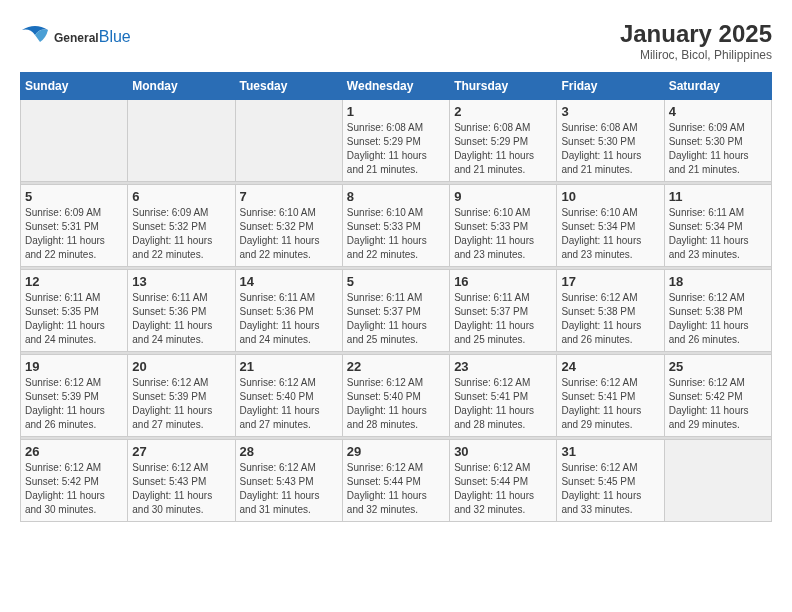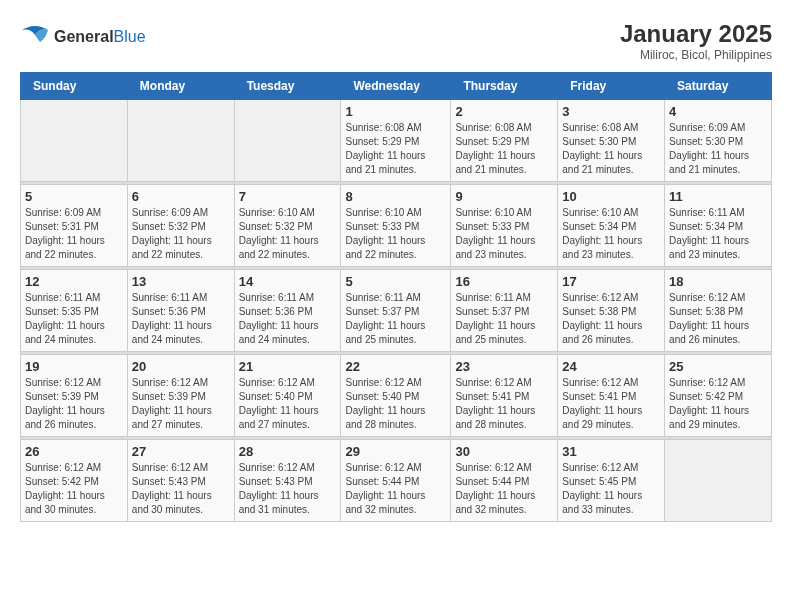--- a/index.html
+++ b/index.html
@@ -36,21 +36,21 @@
     table {
       width: 100%;
       border-collapse: collapse;
       font-size: 11px;
     }
     thead tr {
       background-color: #2a6db5;
       color: #fff;
     }
     thead th {
-      padding: 6px 12px;
+      padding: 6px 4px;
       text-align: left;
       font-size: 12px;
       font-weight: bold;
       border: 1px solid #2a6db5;
     }
     tbody tr {
       vertical-align: top;
     }
     tbody td {
       border: 1px solid #ccc;
@@ -82,21 +82,21 @@
 <div class="header-section">
   <div class="logo">
     <div>
       <svg width="30" height="30" viewBox="0 0 30 30">
         <path d="M2 10 Q15 2 28 10 Q20 8 15 15 Q10 8 2 10Z" fill="#1a6fbd"></path>
         <path d="M15 15 Q20 8 28 10 Q26 18 20 22Z" fill="#4a9fd5"></path>
       </svg>
     </div>
     <div>
       <div>
-        <span style="font-size:16px;font-weight:bold;color:#333;text-align:right;">General</span><span style="font-size:16px;font-weight:normal;color:#1a6fbd;">Blue</span>
+        <span style="font-size:12px;font-weight:bold;color:#333;text-align:right;">General</span><span style="font-size:16px;font-weight:normal;color:#1a6fbd;">Blue</span>
       </div>
     </div>
   </div>
   <div class="title-section">
     <div class="main-title">January 2025</div>
     <div class="subtitle">Miliroc, Bicol, Philippines</div>
   </div>
 </div>
 
 <table>

